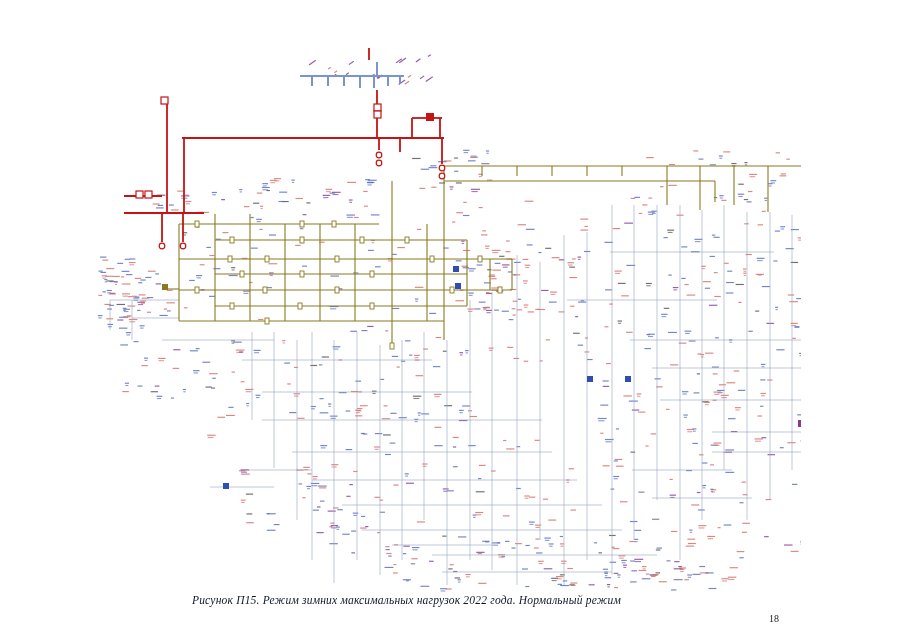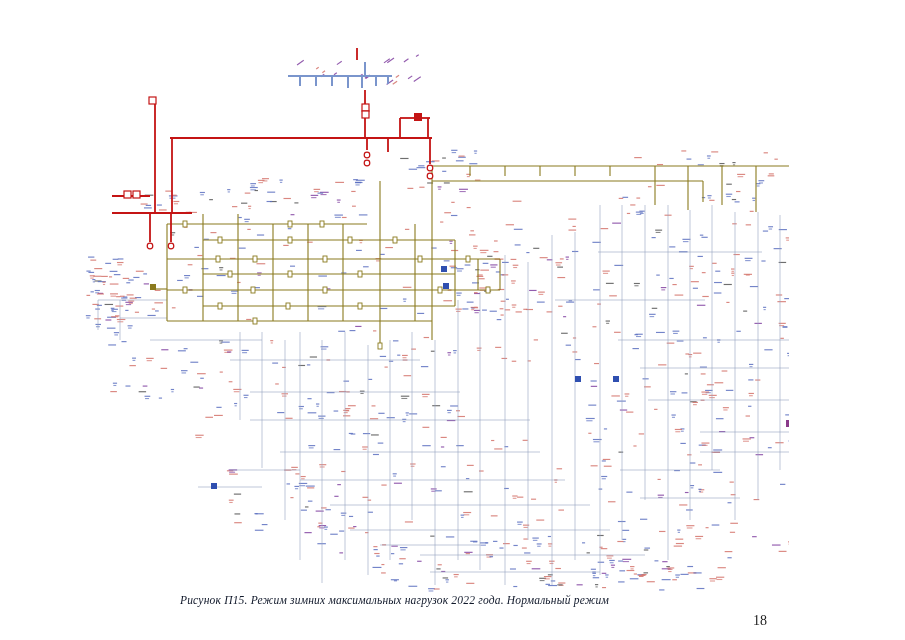--- a/index.html
+++ b/index.html
@@ -2,33 +2,34 @@
 <html><head>
 <meta charset="utf-8">
 <style>
   html,body{margin:0;padding:0;background:#ffffff;}
   .page{
     position:relative;
     width:789px;height:640px;
     background:#ffffff;
     font-family:"Liberation Serif", serif;
     overflow:hidden;
+    margin-left:12px;
   }
   #diagram{position:absolute;left:0;top:0;}
   .caption{
     position:absolute;left:0;right:0;top:594px;
     text-align:center;
     font-style:italic;
     font-size:11.5px;
     color:#10182a;
     letter-spacing:.2px;
   }
   .page-number{
     position:absolute;right:22px;top:613px;
-    font-size:14px;color:#222;
+    font-size:10px;color:#222;
   }
 </style>
 </head>
 <body>
 
 <div class="page">
   <svg id="diagram" width="905" height="640" viewBox="0 0 905 640">
       <g>
         <rect x="94.24919384880923" y="318.21681539481506" width="6.862492932938039" height="1.15" fill="#d4726a" opacity="0.85"></rect>
         <rect x="121.1439779039938" y="297.43238751450554" width="6.261741190217435" height="1.15" fill="#5a6fc0" opacity="0.85"></rect>

